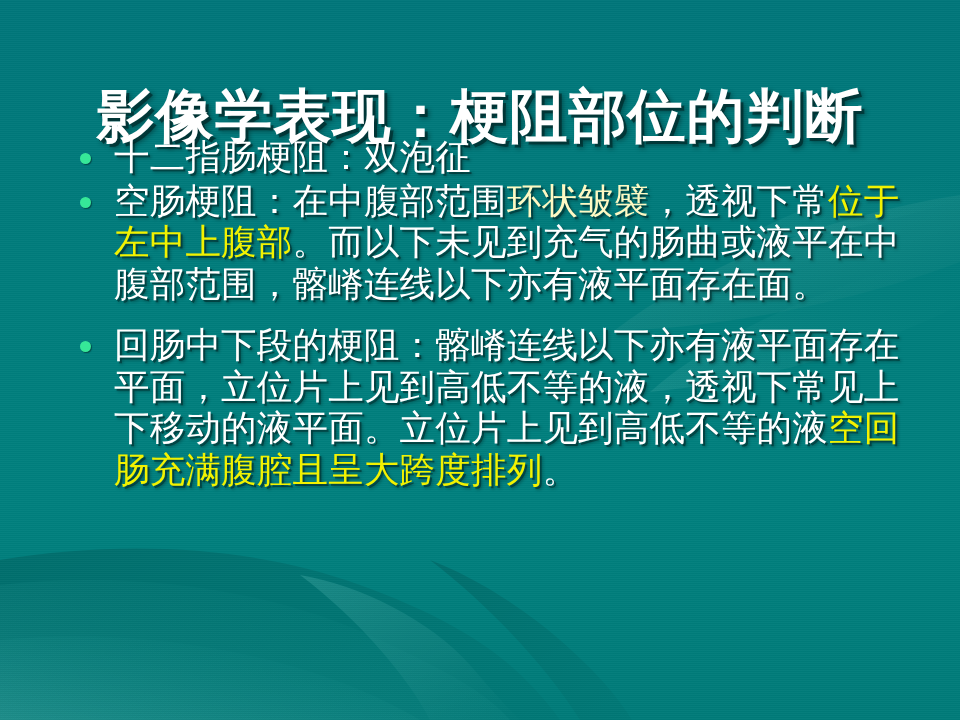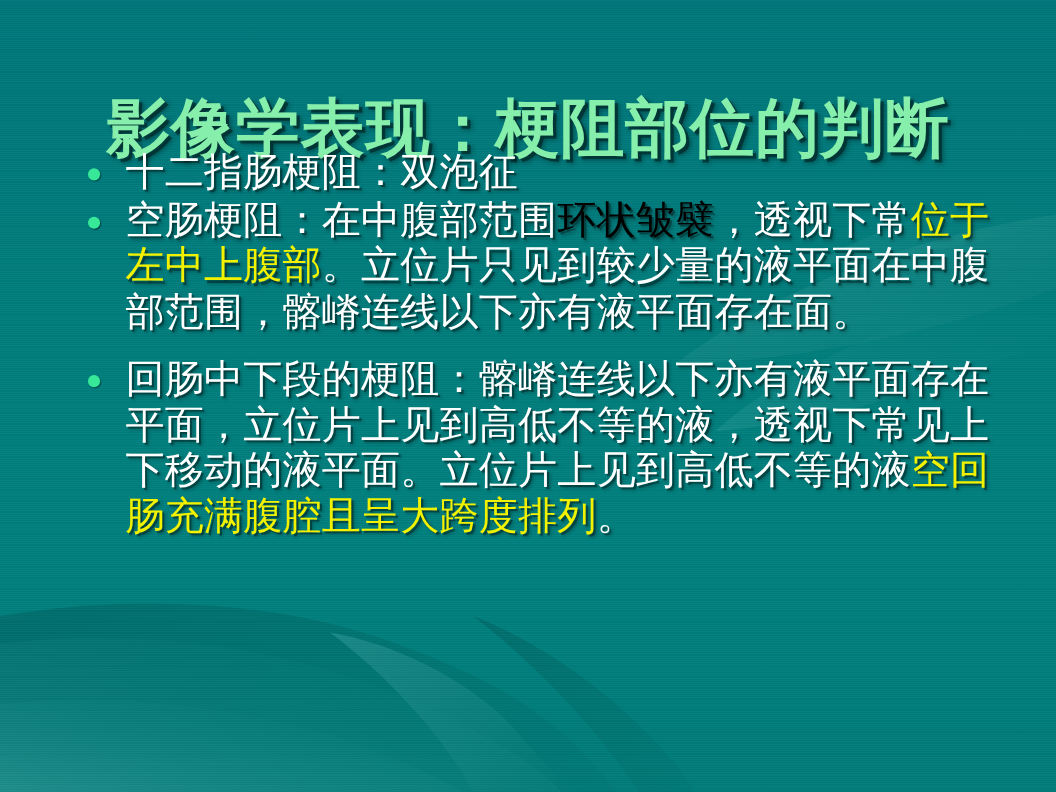--- a/index.html
+++ b/index.html
@@ -41,21 +41,21 @@
   .bg-art { position: absolute; inset: 0; }
   .bg-art svg { display: block; width: 960px; height: 720px; }
 
   
   .title {
     position: absolute;
     left: 0;
     right: 0;
     top: 44px;
     text-align: center;
-    color: #86efac;
+    color: #ffffff;
     font-size: 58px;
     line-height: 1.15;
     letter-spacing: 1px;
     white-space: nowrap;
     text-shadow:
        3px 3px 0 rgba(0,28,28,0.55),
        4px 4px 5px rgba(0,20,20,0.45);
   }
 
   
@@ -140,21 +140,21 @@
     <div class="bullet-row">
       <span class="bullet-dot" style="background: rgb(54, 232, 152);"></span>
       <div class="bullet-text">
         <span>十二指肠梗阻：双泡征</span>
       </div>
     </div>
 
     <div class="bullet-row">
       <span class="bullet-dot" style="background: rgb(54, 232, 152);"></span>
       <div class="bullet-text">
-        <span>空肠梗阻：在中腹部范围</span><span class="hl" style="color: #000000;">环状皱襞</span><span>，透视下常</span><span class="hl" style="color: rgb(242, 242, 0);">位于左中上腹部</span><span>。立位片只见到较少量的液平面</span><span>在中腹部范围，髂嵴连线以下亦有液平面存在</span><span>面。</span>
+        <span>空肠梗阻：在中腹部范围</span><span class="hl" style="color: #fef9c3;">环状皱襞</span><span>，透视下常</span><span class="hl" style="color: rgb(242, 242, 0);">位于左中上腹部</span><span>。而以下未见到充气的肠曲或液平</span><span>在中腹部范围，髂嵴连线以下亦有液平面存在</span><span>面。</span>
       </div>
     </div>
 
     <div class="spacer-gap"></div>
 
     <div class="bullet-row">
       <span class="bullet-dot" style="background: rgb(54, 232, 152);"></span>
       <div class="bullet-text">
         <span>回肠中下段的梗阻：髂嵴连线以下亦有液平面存在</span><span>平面，立位片上见到高低不等的液，透视下常</span><span>见上下移动的液平面。立位片上见到高低不等的液</span><span class="hl" style="color: rgb(242, 242, 0);">空回肠充满腹腔且呈大跨度排列</span><span>。</span>
       </div>

